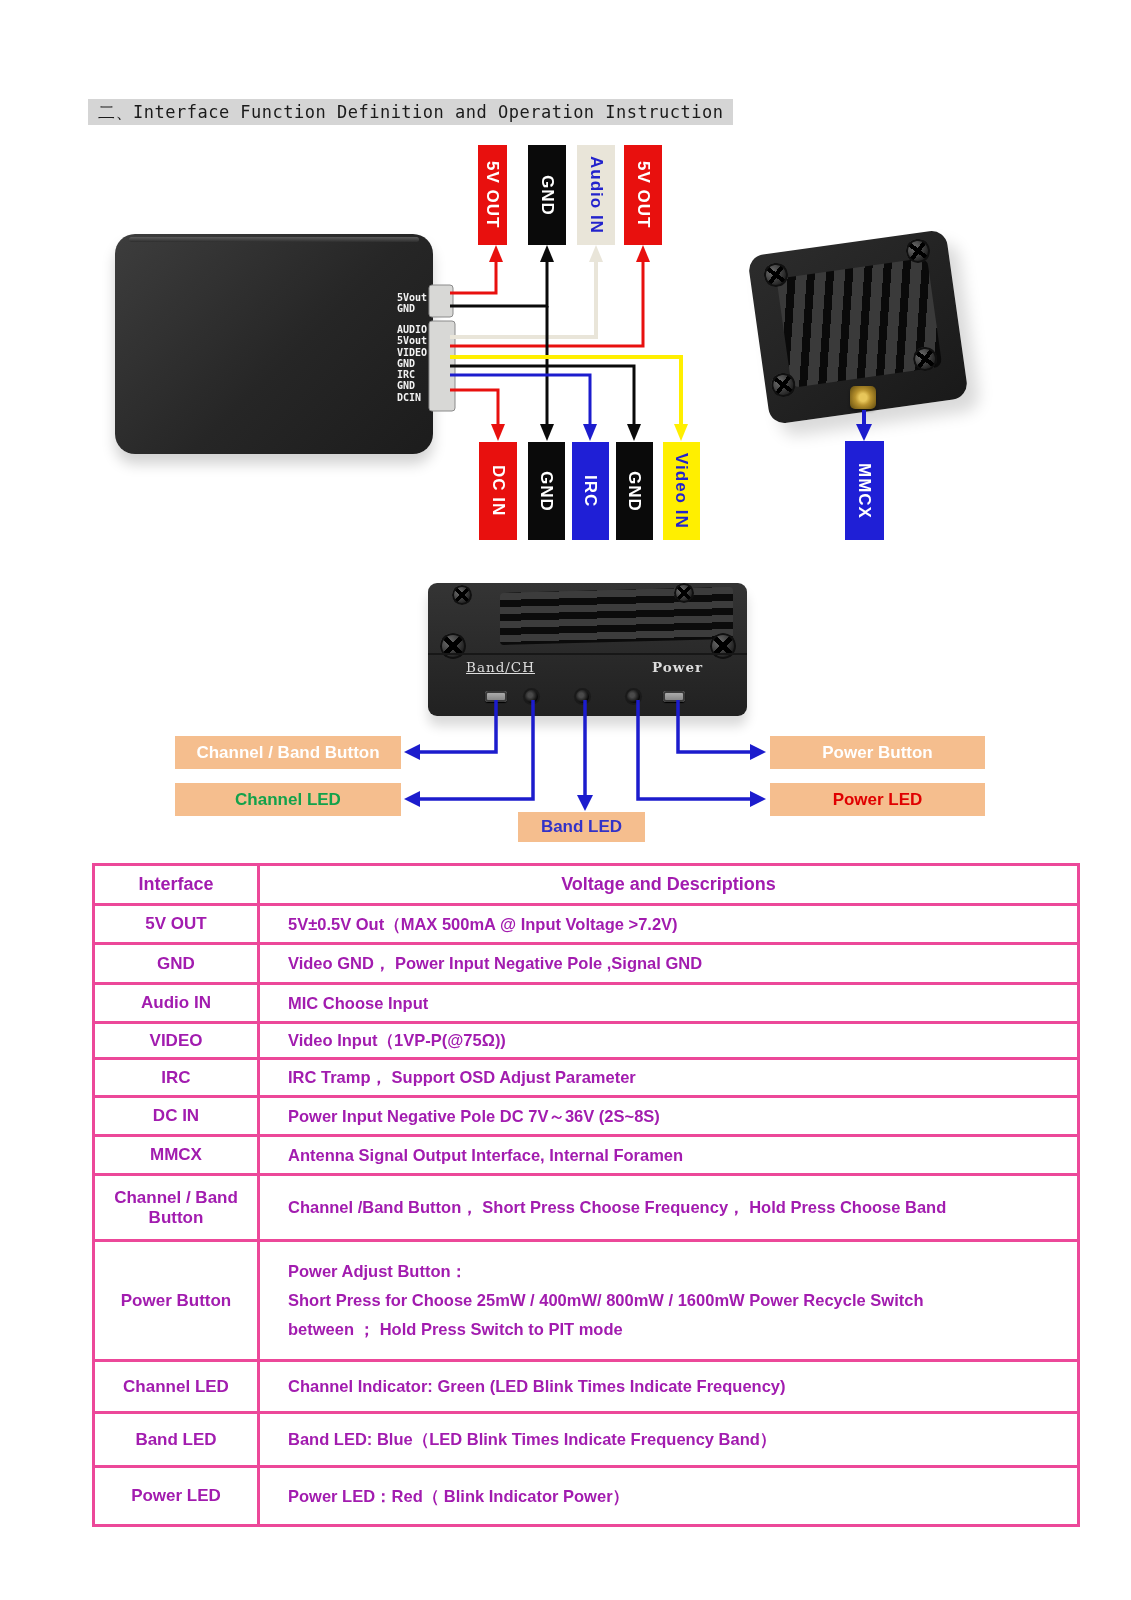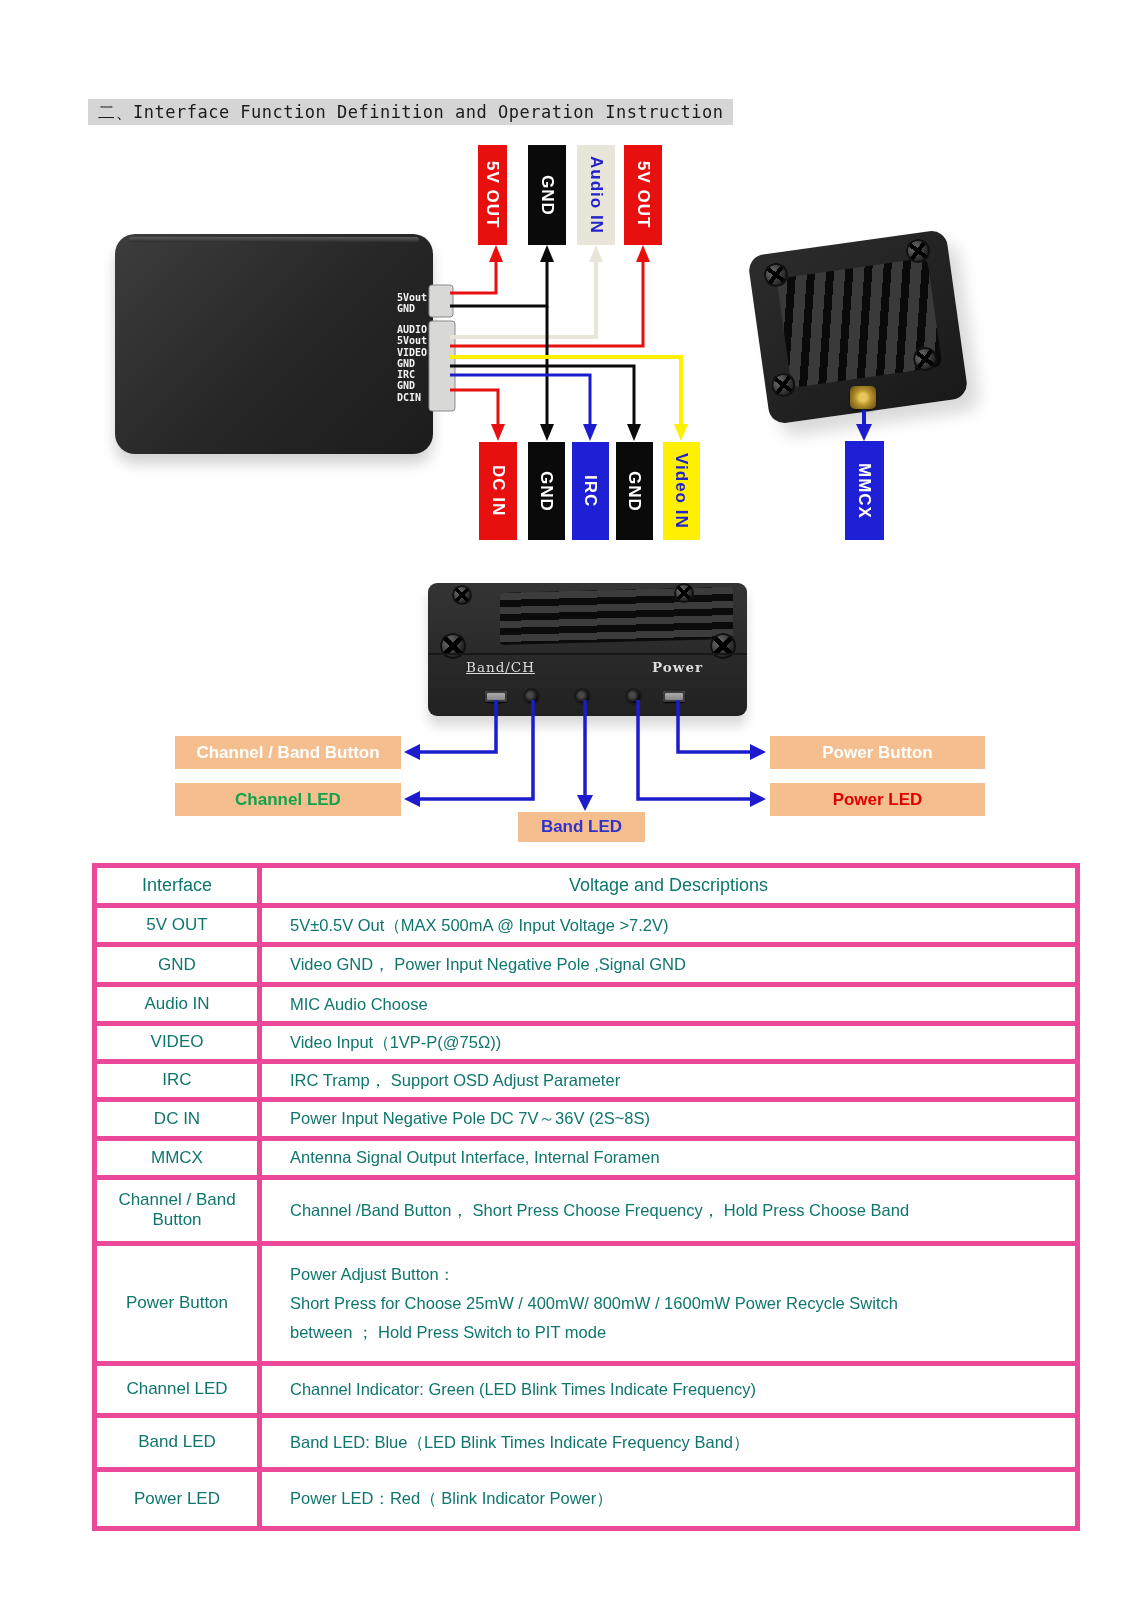--- a/index.html
+++ b/index.html
@@ -92,21 +92,21 @@
   .c3{left:518px;top:812px;width:127px;height:30px;line-height:30px;color:#3232c8;}
   .c4{left:770px;top:736px;width:215px;height:33px;line-height:33px;color:#fff;}
   .c5{left:770px;top:783px;width:215px;height:33px;line-height:33px;color:#e00000;}
 
   
   .overlay{position:absolute;left:0;top:0;width:1131px;height:1600px;pointer-events:none;}
 
   
   table.spec{position:absolute;left:92px;top:863px;width:988px;border-collapse:collapse;
              table-layout:fixed;}
-  table.spec th,table.spec td{border:5px solid #ec4899;font-weight:400;color:#0f766e;
+  table.spec th,table.spec td{border:3px solid #ec4899;font-weight:700;color:#a21caf;
              vertical-align:middle;}
   table.spec{border:2px solid #000;}
   table.spec col.c-int{width:165px;}
   table.spec th{font-size:18px;text-align:center;}
   table.spec td.int{font-size:17px;text-align:center;padding:0 6px;}
   table.spec td.desc{font-size:16.5px;text-align:left;padding:2px 10px 2px 28px;
              white-space:pre-line;line-height:1.75;}
   thead tr{height:40px;}
   tbody tr:nth-child(1){height:39px;}
   tbody tr:nth-child(2){height:40px;}
@@ -242,21 +242,21 @@
       <tr>
           <td class="int">5V OUT</td>
           <td class="desc">5V±0.5V Out（MAX 500mA @ Input Voltage &gt;7.2V)</td>
         </tr>
       <tr>
           <td class="int">GND</td>
           <td class="desc">Video GND， Power Input Negative Pole ,Signal GND</td>
         </tr>
       <tr>
           <td class="int">Audio IN</td>
-          <td class="desc">MIC Audio Choose</td>
+          <td class="desc">MIC Choose Input</td>
         </tr>
       <tr>
           <td class="int">VIDEO</td>
           <td class="desc">Video Input（1VP-P(@75Ω))</td>
         </tr>
       <tr>
           <td class="int">IRC</td>
           <td class="desc">IRC Tramp， Support OSD Adjust Parameter</td>
         </tr>
       <tr>

